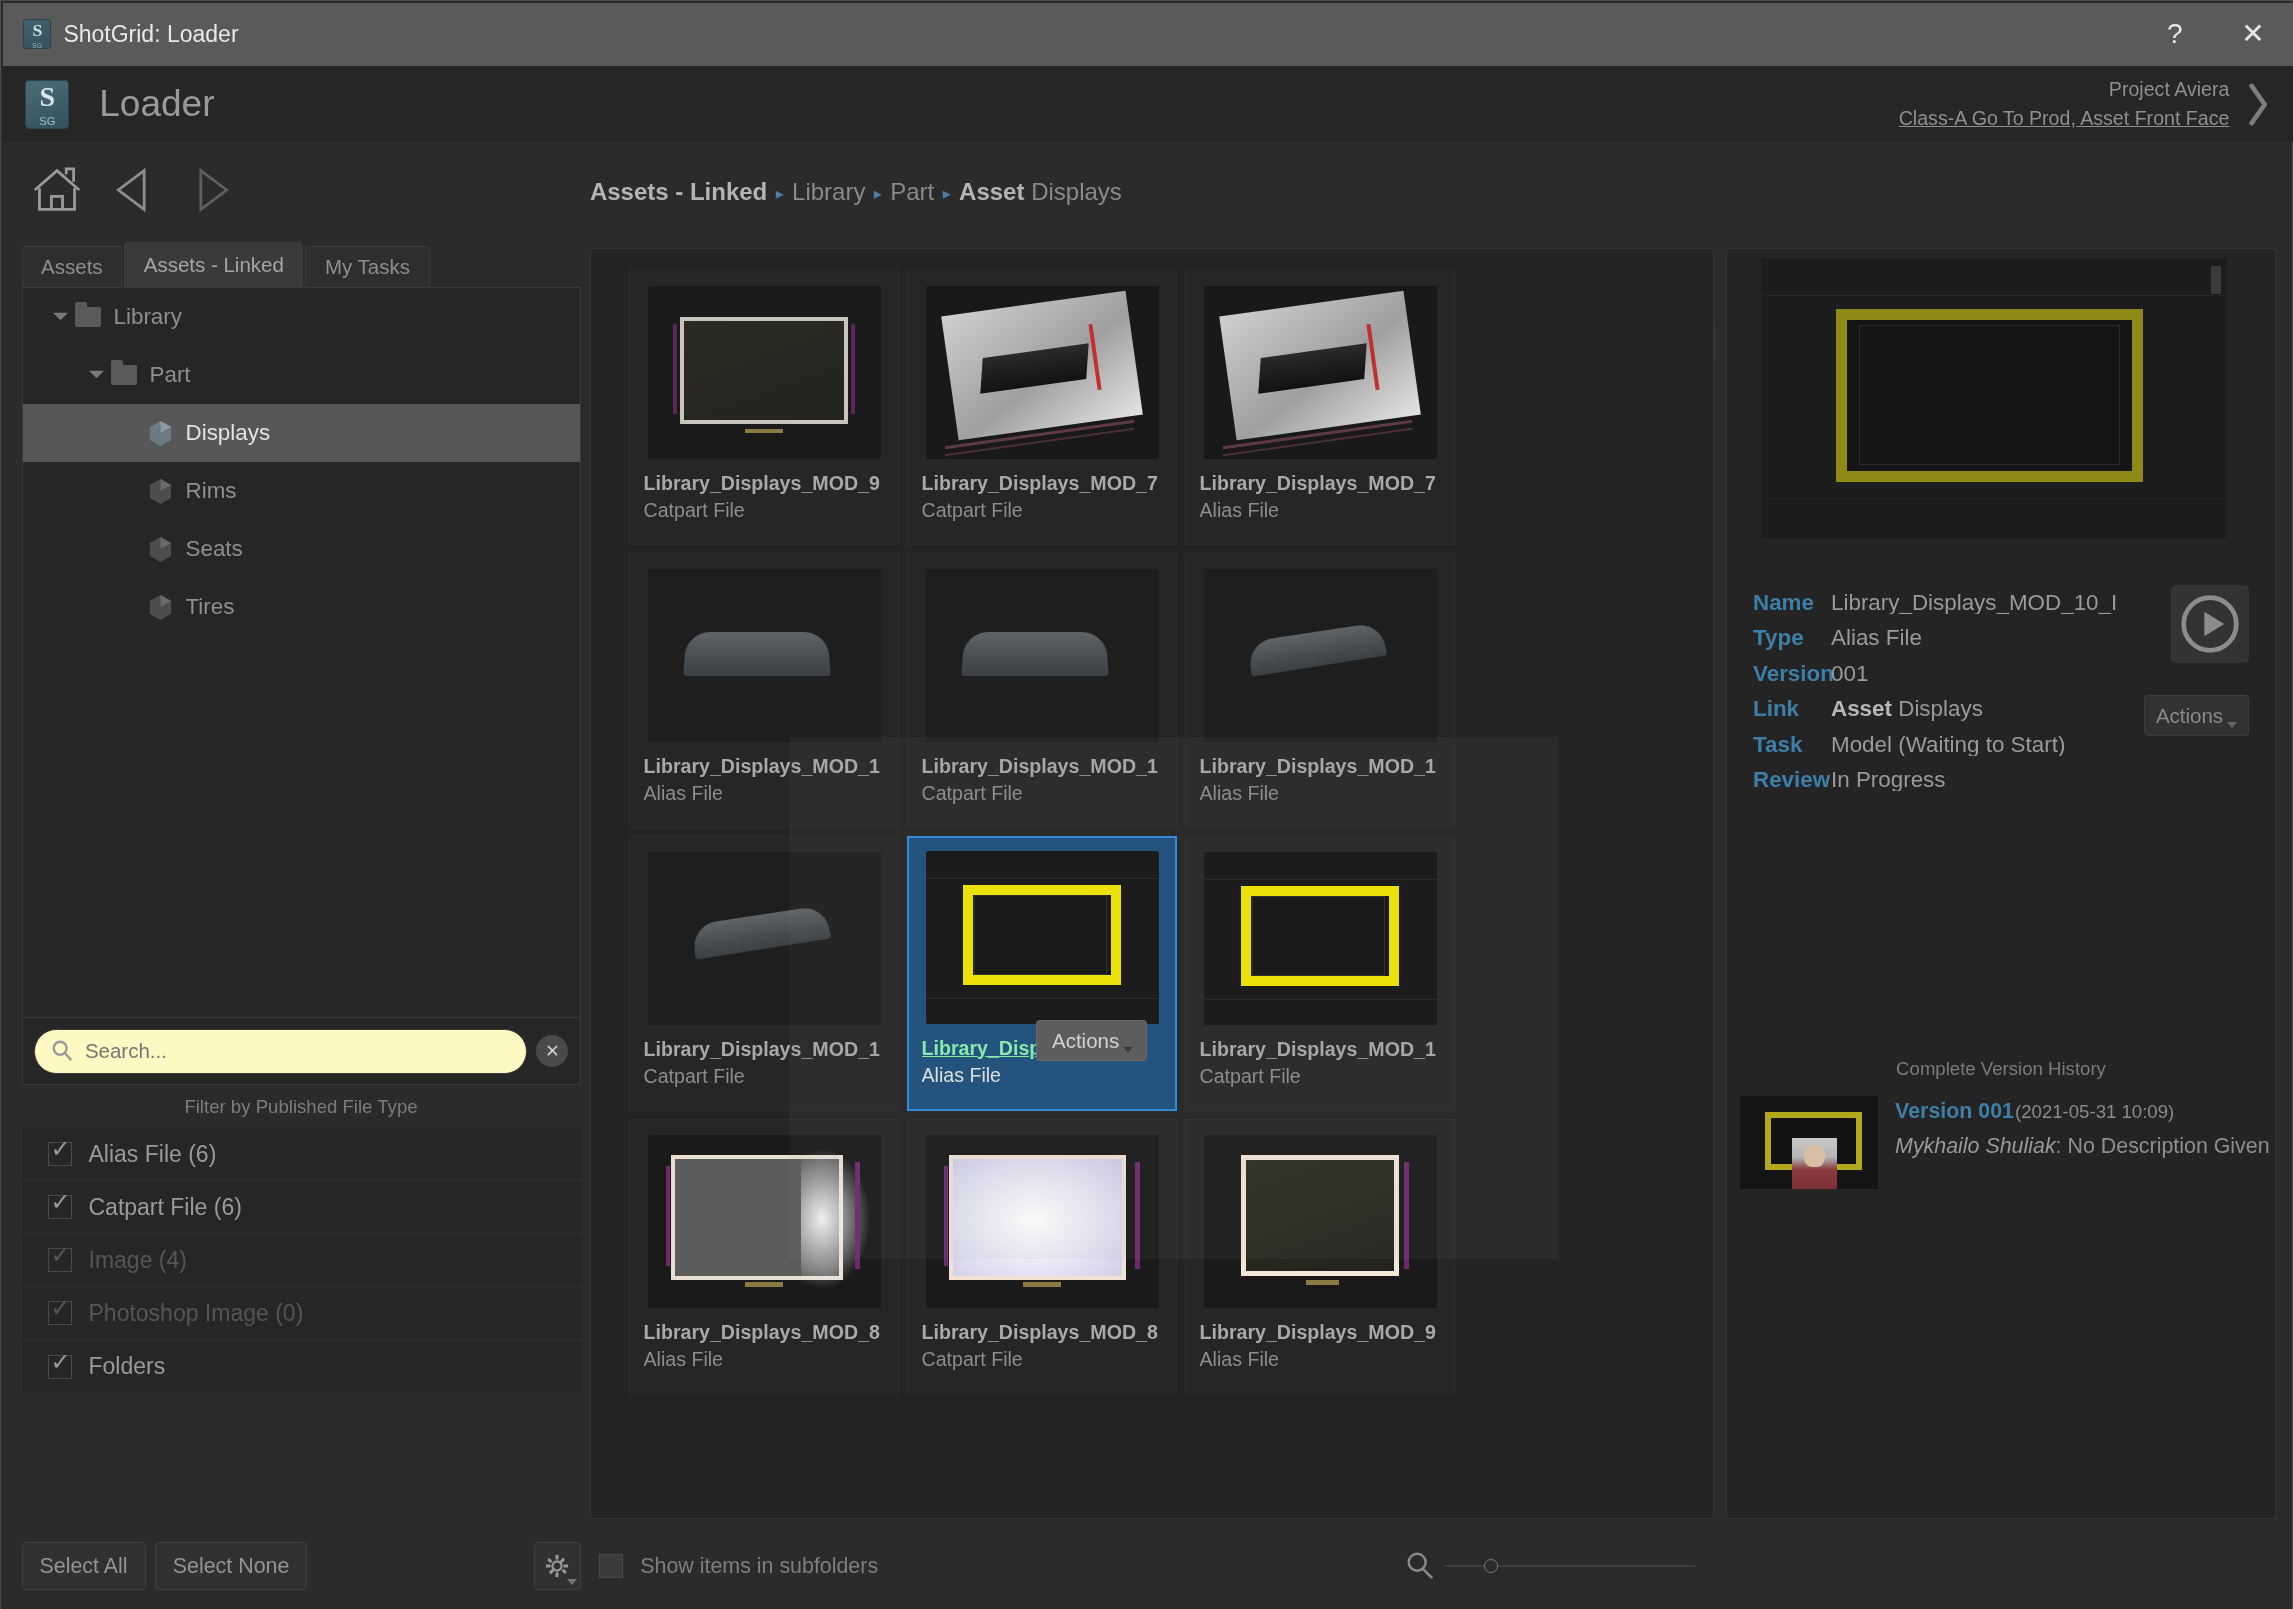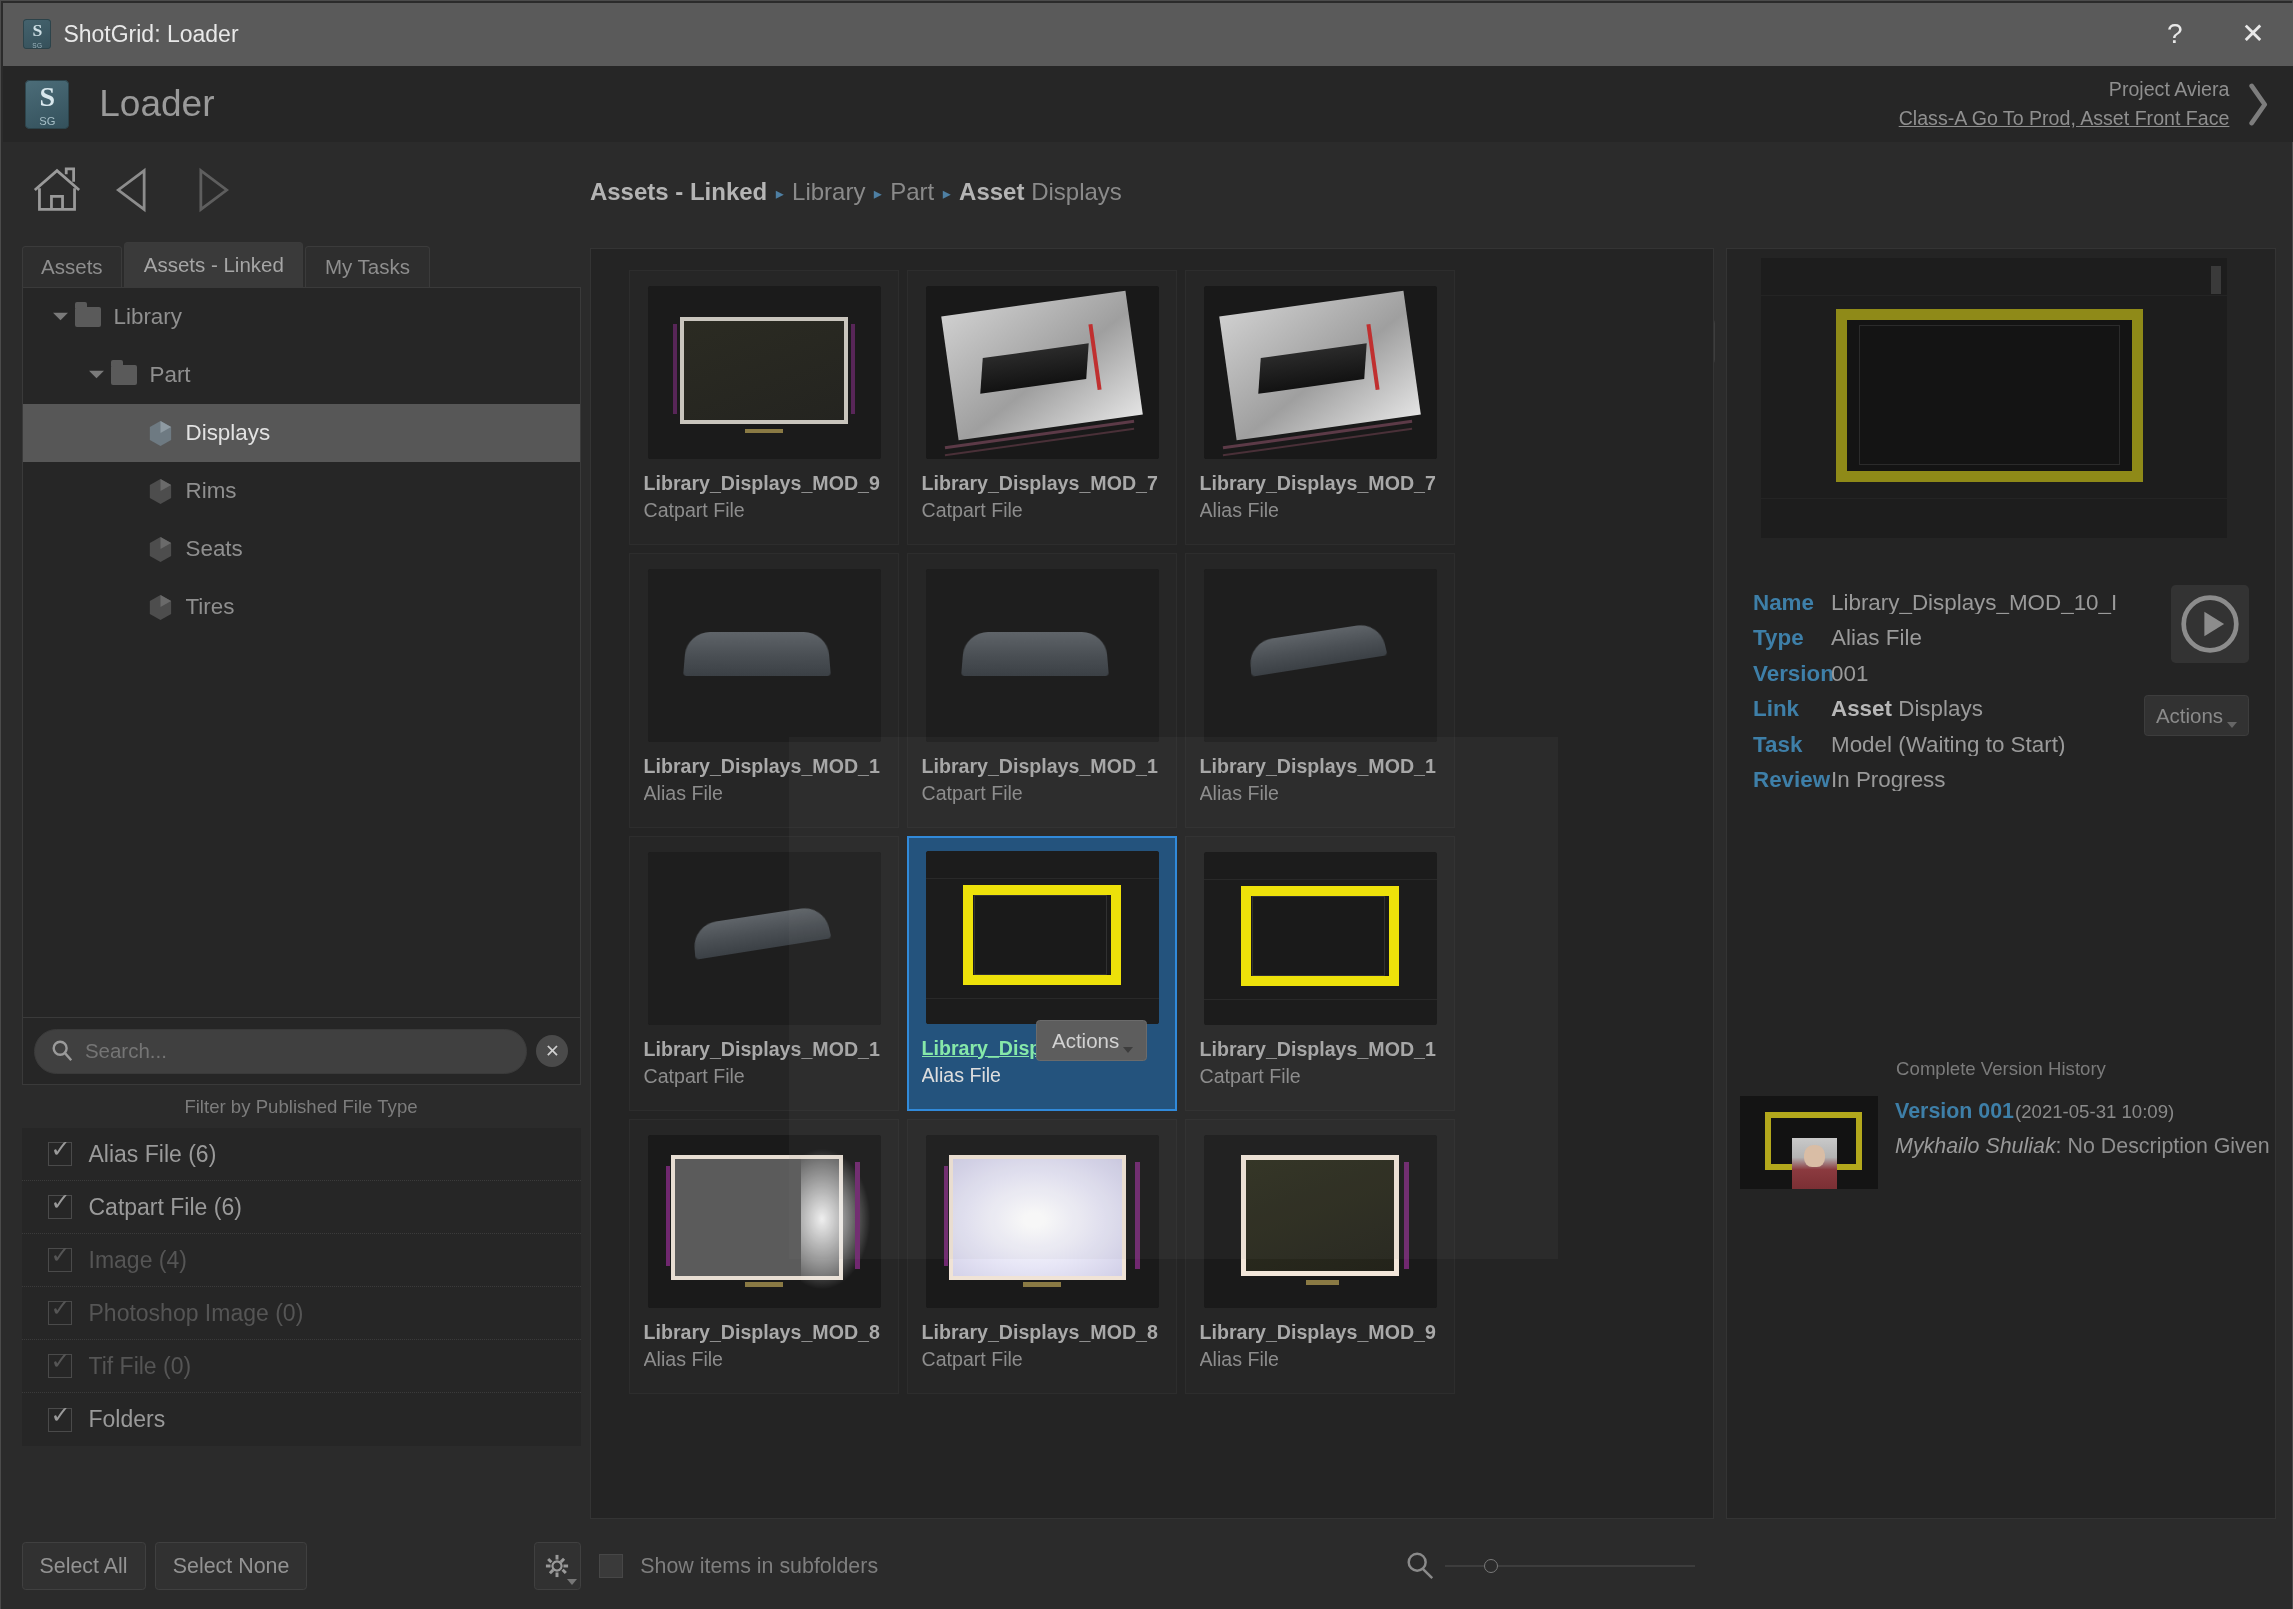--- a/index.html
+++ b/index.html
@@ -146,21 +146,21 @@
   .cube-ic { width: 25px; height: 27px; flex: none; }
   .cube-ic svg { display: block; }
   .tree-label { margin-left: 13px; white-space: nowrap; }
 
   #search-wrap {
     margin-top: 0; height: 67px; background: #262626;
     border: 0.9px solid #3a3a3a; border-top: none;
     display: flex; align-items: center; padding: 0 11.2px; gap: 9.3px;
   }
   #search-box {
-    flex: 1; height: 45px; background: #404040; border: 0.9px solid #3a3a3a;
+    flex: 1; height: 45px; background: #fef9c3; border: 0.9px solid #3a3a3a;
     border-radius: 22.4px; display: flex; align-items: center; padding: 0 15px; gap: 11.2px;
   }
   #search-box .sicon { width: 24px; height: 24px; flex: none; }
   #search-input {
     flex: 1; background: transparent; border: none; outline: none;
     font-size: 20.5px; color: #8b8b8b; font-family: "Liberation Sans", sans-serif;
   }
   #search-clear {
     width: 32px; height: 32px; border-radius: 50%; background: #4a4a4a;
     color: #cfcfcf; font-size: 17.7px; display: flex; align-items: center; justify-content: center;
@@ -621,24 +621,20 @@
         <span>Catpart File (6)</span>
       </div>
       <div class="filter-row disabled">
         <span class="chk"></span>
         <span>Image (4)</span>
       </div>
       <div class="filter-row disabled">
         <span class="chk"></span>
         <span>Photoshop Image (0)</span>
       </div>
-      <div class="filter-row disabled">
-        <span class="chk"></span>
-        <span>Tif File (0)</span>
-      </div>
       <div class="filter-row" style="border-bottom:none">
         <span class="chk"></span>
         <span>Folders</span>
       </div>
     </div>
   </div>
 
   <div id="bottom-left-bar">
     <span class="small-btn">Select All</span>
     <span class="small-btn">Select None</span>

